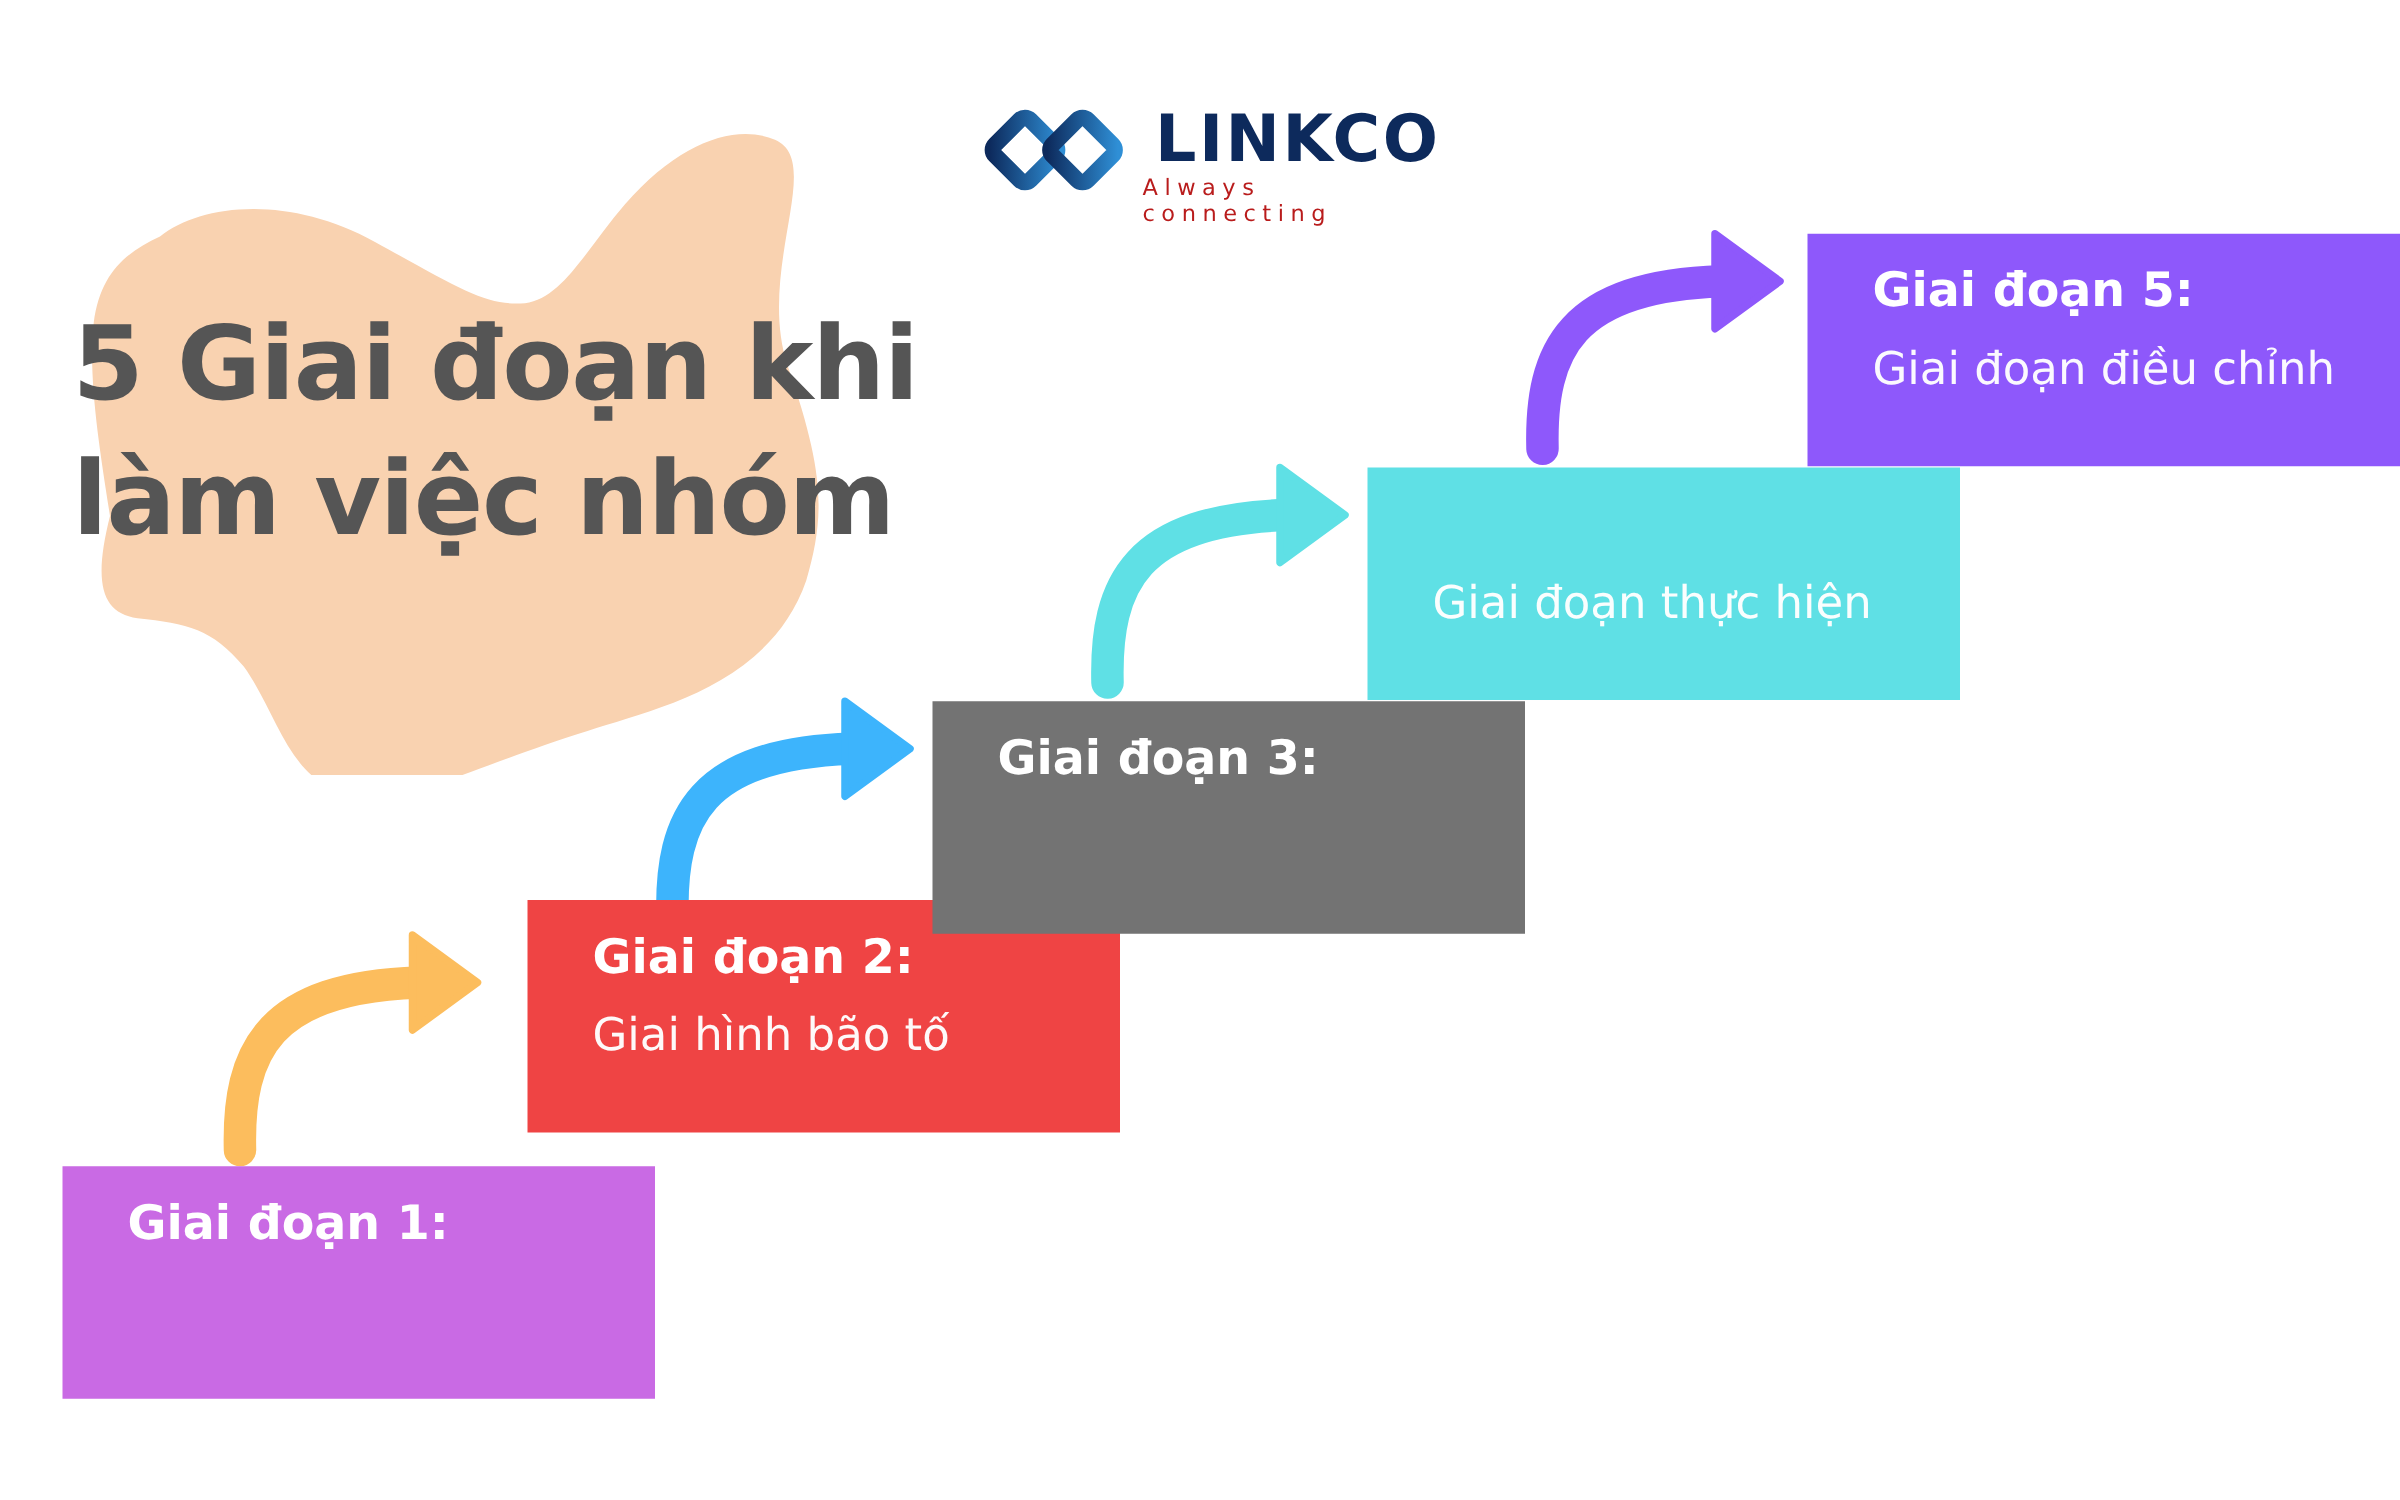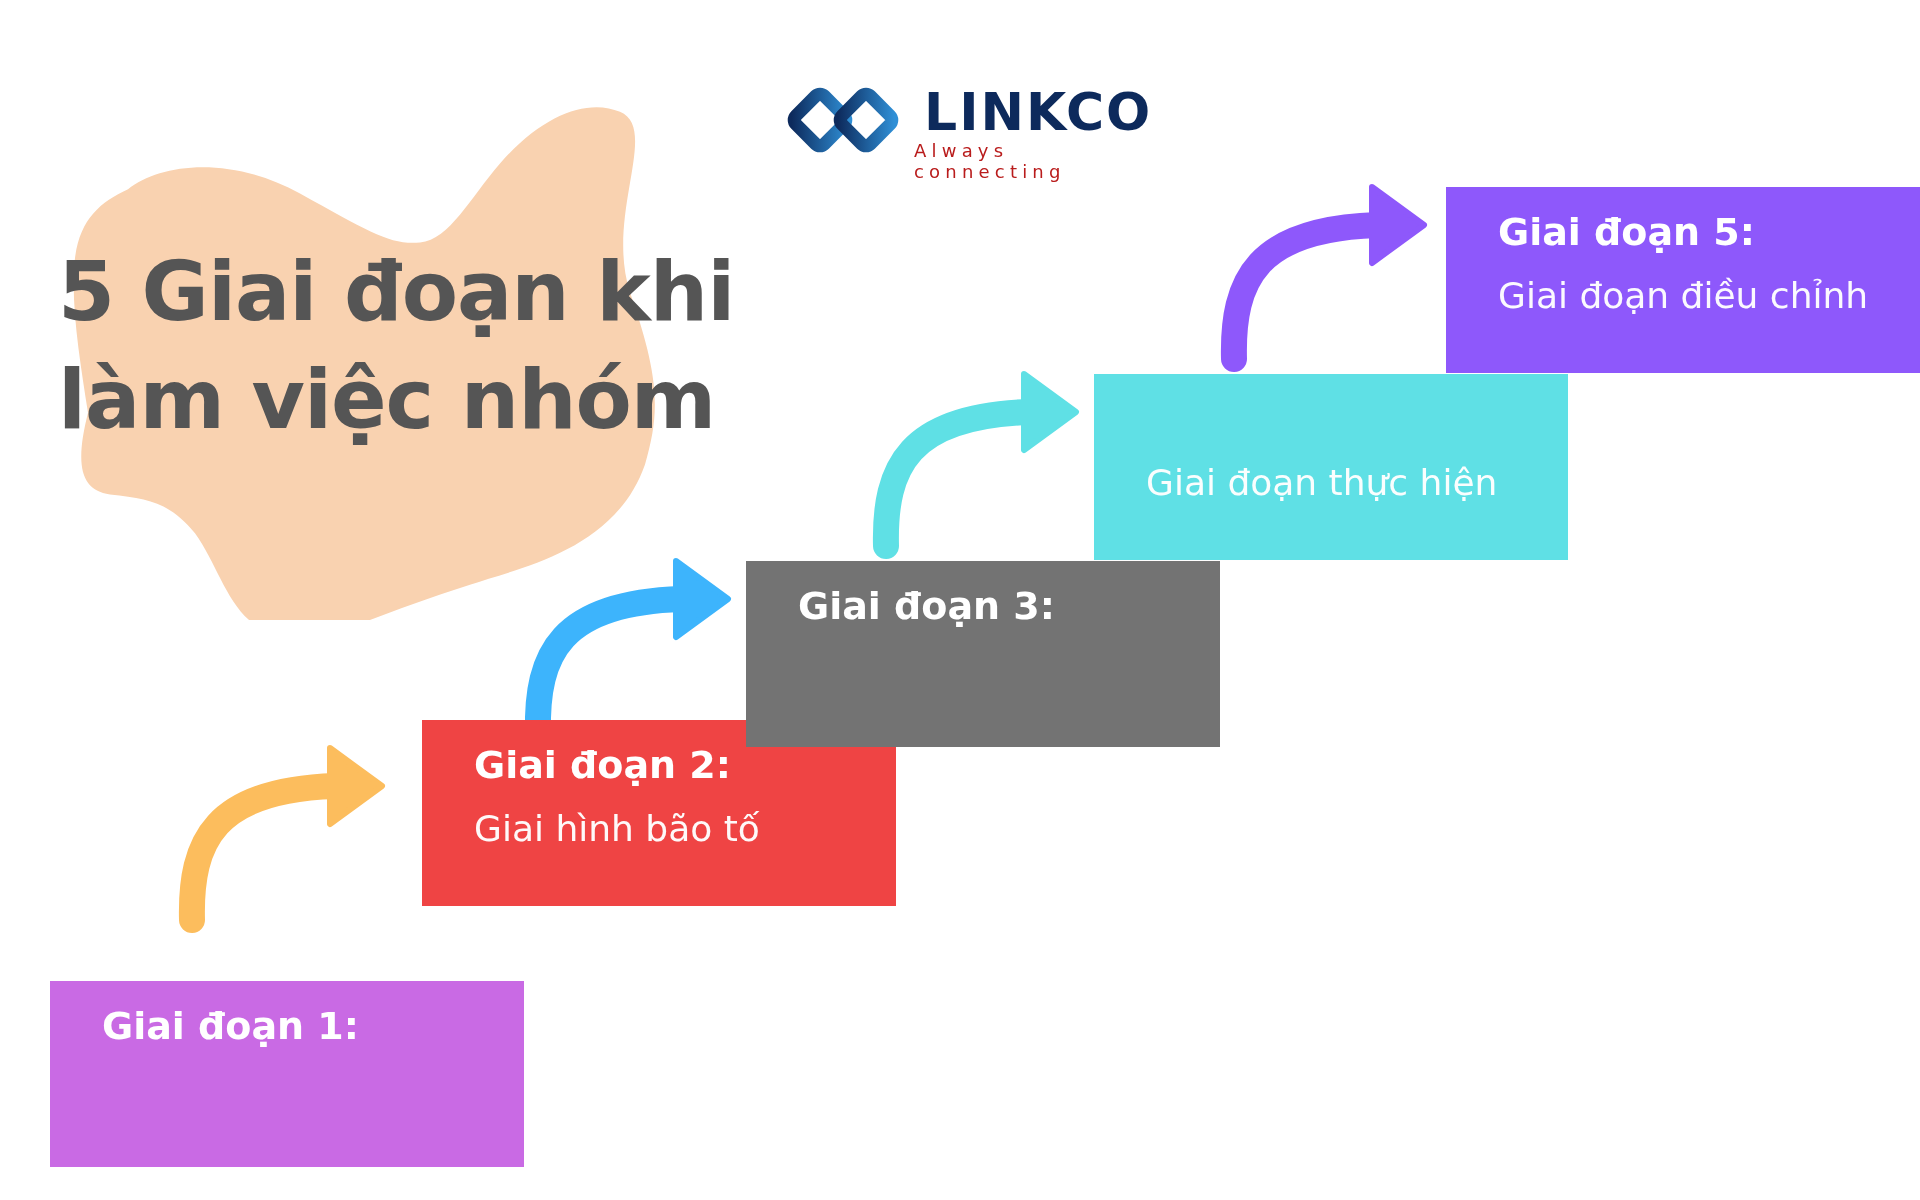--- a/index.html
+++ b/index.html
@@ -69,21 +69,21 @@
   <g stroke="#5fe0e5" fill="#5fe0e5" transform="translate(694,-374)">
     <path d="M 192 920 C 190 840, 215 790, 335 786" stroke-width="26" fill="none" stroke-linecap="round"></path>
     <path d="M 330 748 L 382 786 L 330 824 Z" stroke-width="6" stroke-linejoin="round"></path>
   </g>
   <g stroke="#8e58fb" fill="#8e58fb" transform="translate(1042,-561)">
     <path d="M 192 920 C 190 840, 215 790, 335 786" stroke-width="26" fill="none" stroke-linecap="round"></path>
     <path d="M 330 748 L 382 786 L 330 824 Z" stroke-width="6" stroke-linejoin="round"></path>
   </g>
 </svg>
 
-<div class="step" style="left:50px; top:933px; background:#c96ae4;margin-top:48px;">
+<div class="step" style="left:50px; top:933px; background:#c96ae4;">
   <div class="st">Giai đoạn 1:</div>
 </div>
 <div class="step" style="left:398px; top:720px; background:#ef4444;margin-left:24px;">
   <div class="st">Giai đoạn 2:</div>
   <div class="sd">Giai hình bão tố</div>
 </div>
 <div class="step" style="left:746px; top:561px; background:#737373;">
   <div class="st">Giai đoạn 3:</div>
 </div>
 <div class="step" style="left:1094px; top:374px; background:#5fe0e5;">

